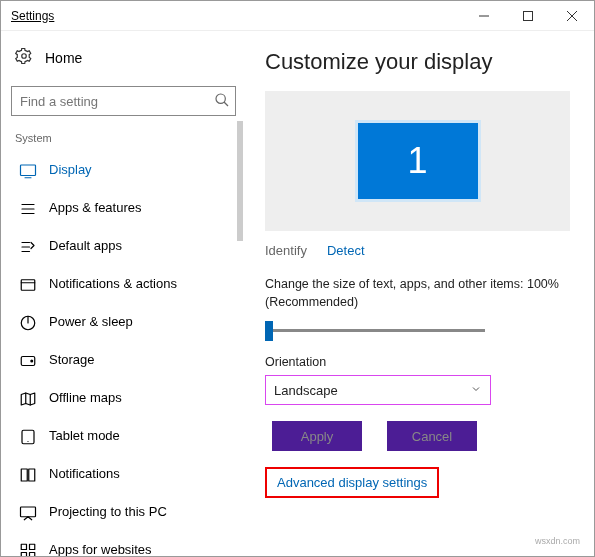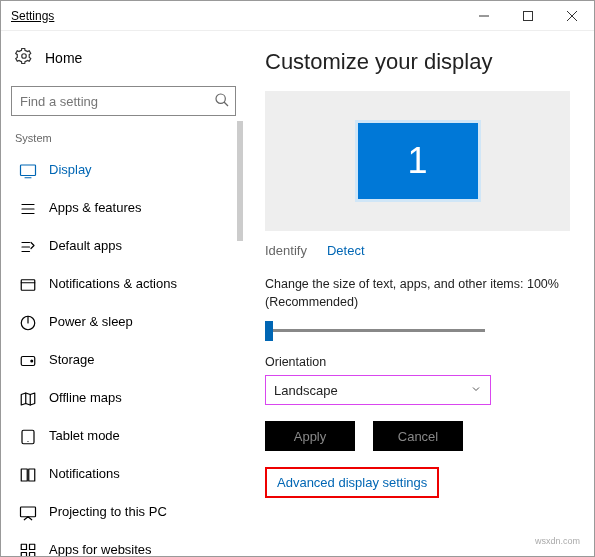--- a/index.html
+++ b/index.html
@@ -31,21 +31,21 @@
   .display-links .lbl { color:#666;}
   .link { color:#0066b4; cursor:pointer;}
   .scale-label { font-size:12.5px; color:#222; margin-bottom:10px; line-height:1.4;}
   .slider-wrap { width:220px; height:20px; position:relative; margin-bottom:14px;}
   .slider-track { position:absolute; top:8px; left:0; right:0; height:3px; background:#888;}
   .slider-thumb { position:absolute; top:0; left:0; width:8px; height:20px; background:#0066b4;}
   .field-label { font-size:12.5px; margin-bottom:6px;}
   .select { position:relative; width:226px; height:30px; border:1px solid #d946ef; display:flex; align-items:center; padding:0 8px; margin-bottom:16px; cursor:pointer;}
   .select .chev { margin-left:auto;}
   .btn-row { display:flex; gap:18px; margin-bottom:16px;}
-  .btn { width:90px; height:30px; background:#000000; color:#888; display:flex; align-items:center; justify-content:center; font-size:13px;}
+  .btn { width:90px; height:30px; background:#4c1d95; color:#888; display:flex; align-items:center; justify-content:center; font-size:13px;margin-left:7px;}
   .adv-link { display:inline-block; border:2px solid #e00 ; padding:6px 10px;}
   .adv-link span{ color:#0066b4; font-size:13px;}
   .watermark { position:absolute; right:14px; bottom:10px; font-size:9px; color:#aaa;}
 </style>
 </head>
 <body>
 
 <div class="titlebar">
   <span class="title">Settings</span>
   <div class="win-controls">

